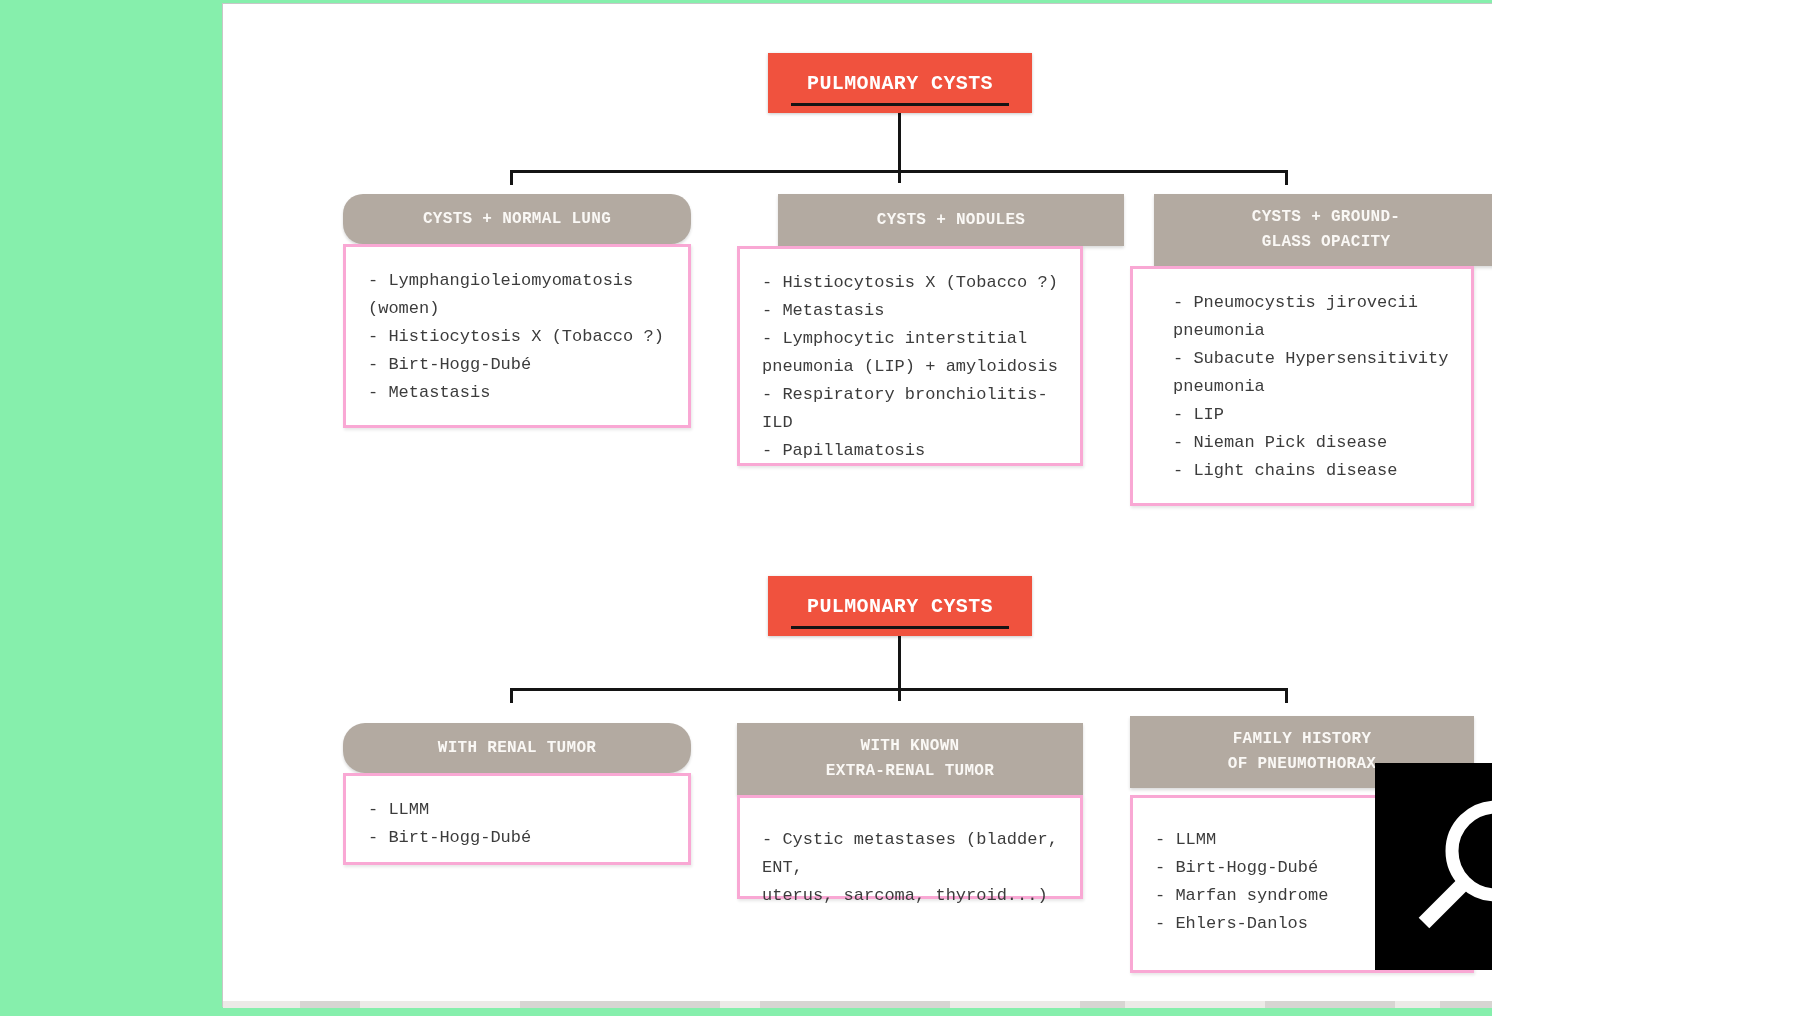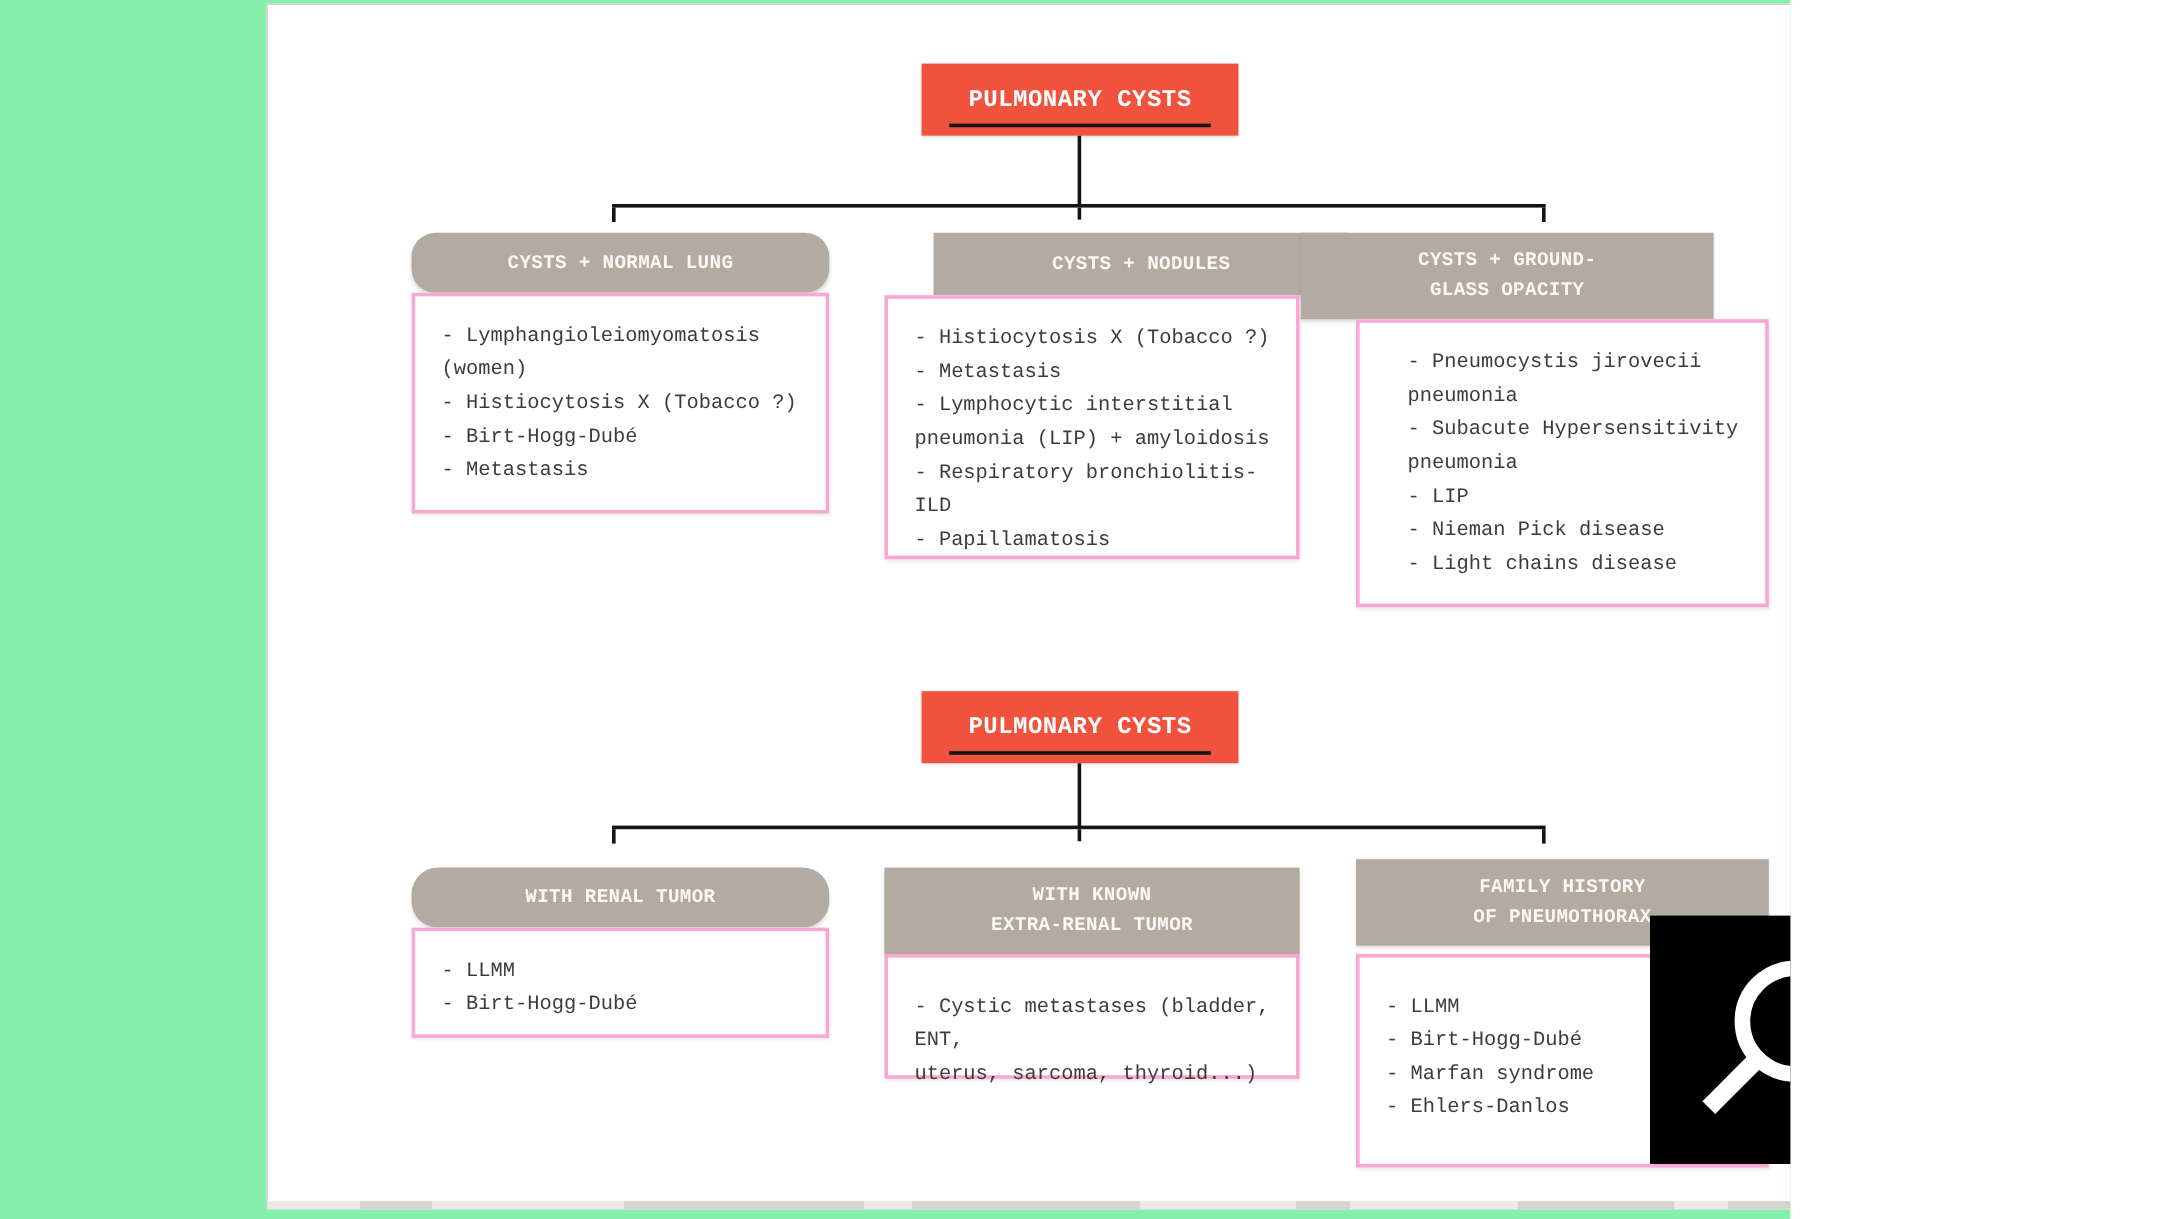--- a/index.html
+++ b/index.html
@@ -45,21 +45,21 @@
   .r1  { left:768px; top:53px; }
   .v1  { left:898px; top:113px; width:3px; height:58px; }
   .h1  { left:510px; top:170px; width:778px; height:3px; }
   .d1l { left:510px; top:173px; width:3px; height:12px; }
   .d1r { left:1285px; top:173px; width:3px; height:12px; }
   .t1c { left:898px; top:173px; width:3px; height:10px; }
   .bhA { left:343px; top:194px; width:348px; height:50px;border-radius:20px; }
   .bbA { left:343px; top:244px; width:348px; height:184px; }
   .bhB { left:745px; top:194px; width:346px; height:52px;margin-left:33px; }
   .bbB { left:737px; top:246px; width:346px; height:220px; }
-  .bhC { left:1084px; top:194px; width:344px; height:72px; }
+  .bhC { left:1154px; top:194px; width:344px; height:72px; }
   .bbC { left:1130px; top:266px; width:344px; height:240px;padding-left:40px; }
 
   
   .r2  { left:768px; top:576px; }
   .v2  { left:898px; top:636px; width:3px; height:54px; }
   .h2  { left:510px; top:688px; width:778px; height:3px; }
   .d2l { left:510px; top:691px; width:3px; height:12px; }
   .d2r { left:1285px; top:691px; width:3px; height:12px; }
   .t2c { left:898px; top:691px; width:3px; height:10px; }
   .bhD { left:343px; top:723px; width:348px; height:50px;border-radius:22px; }

